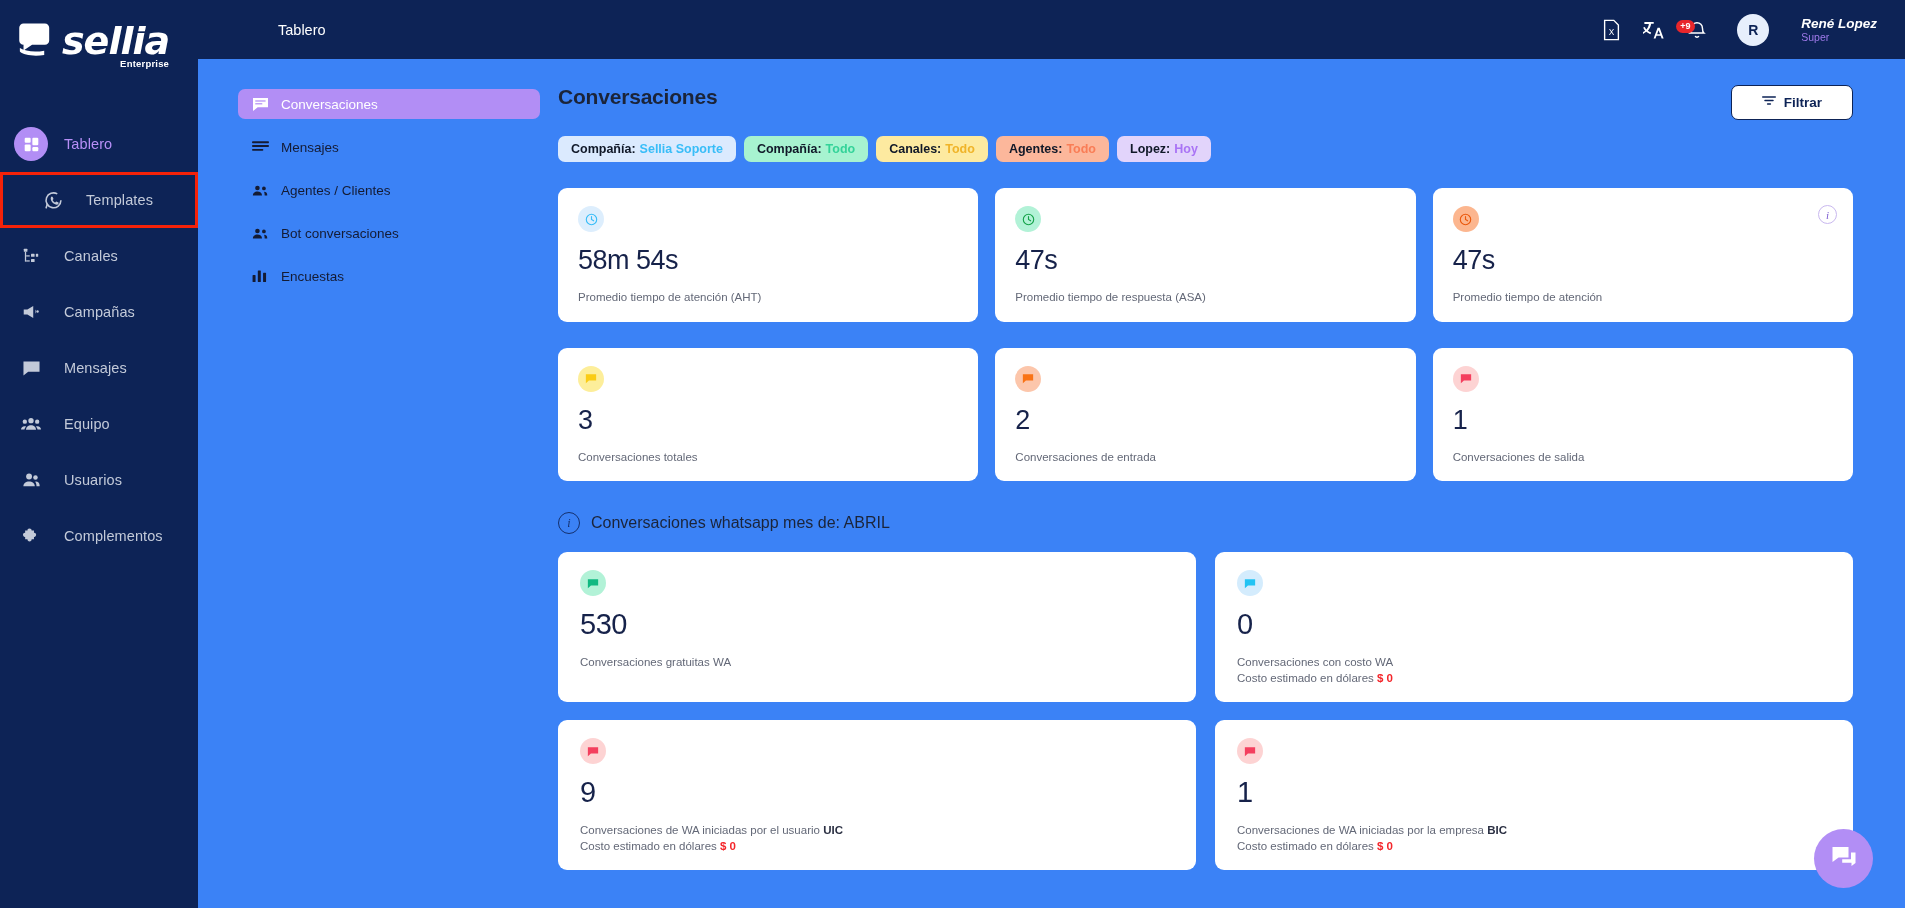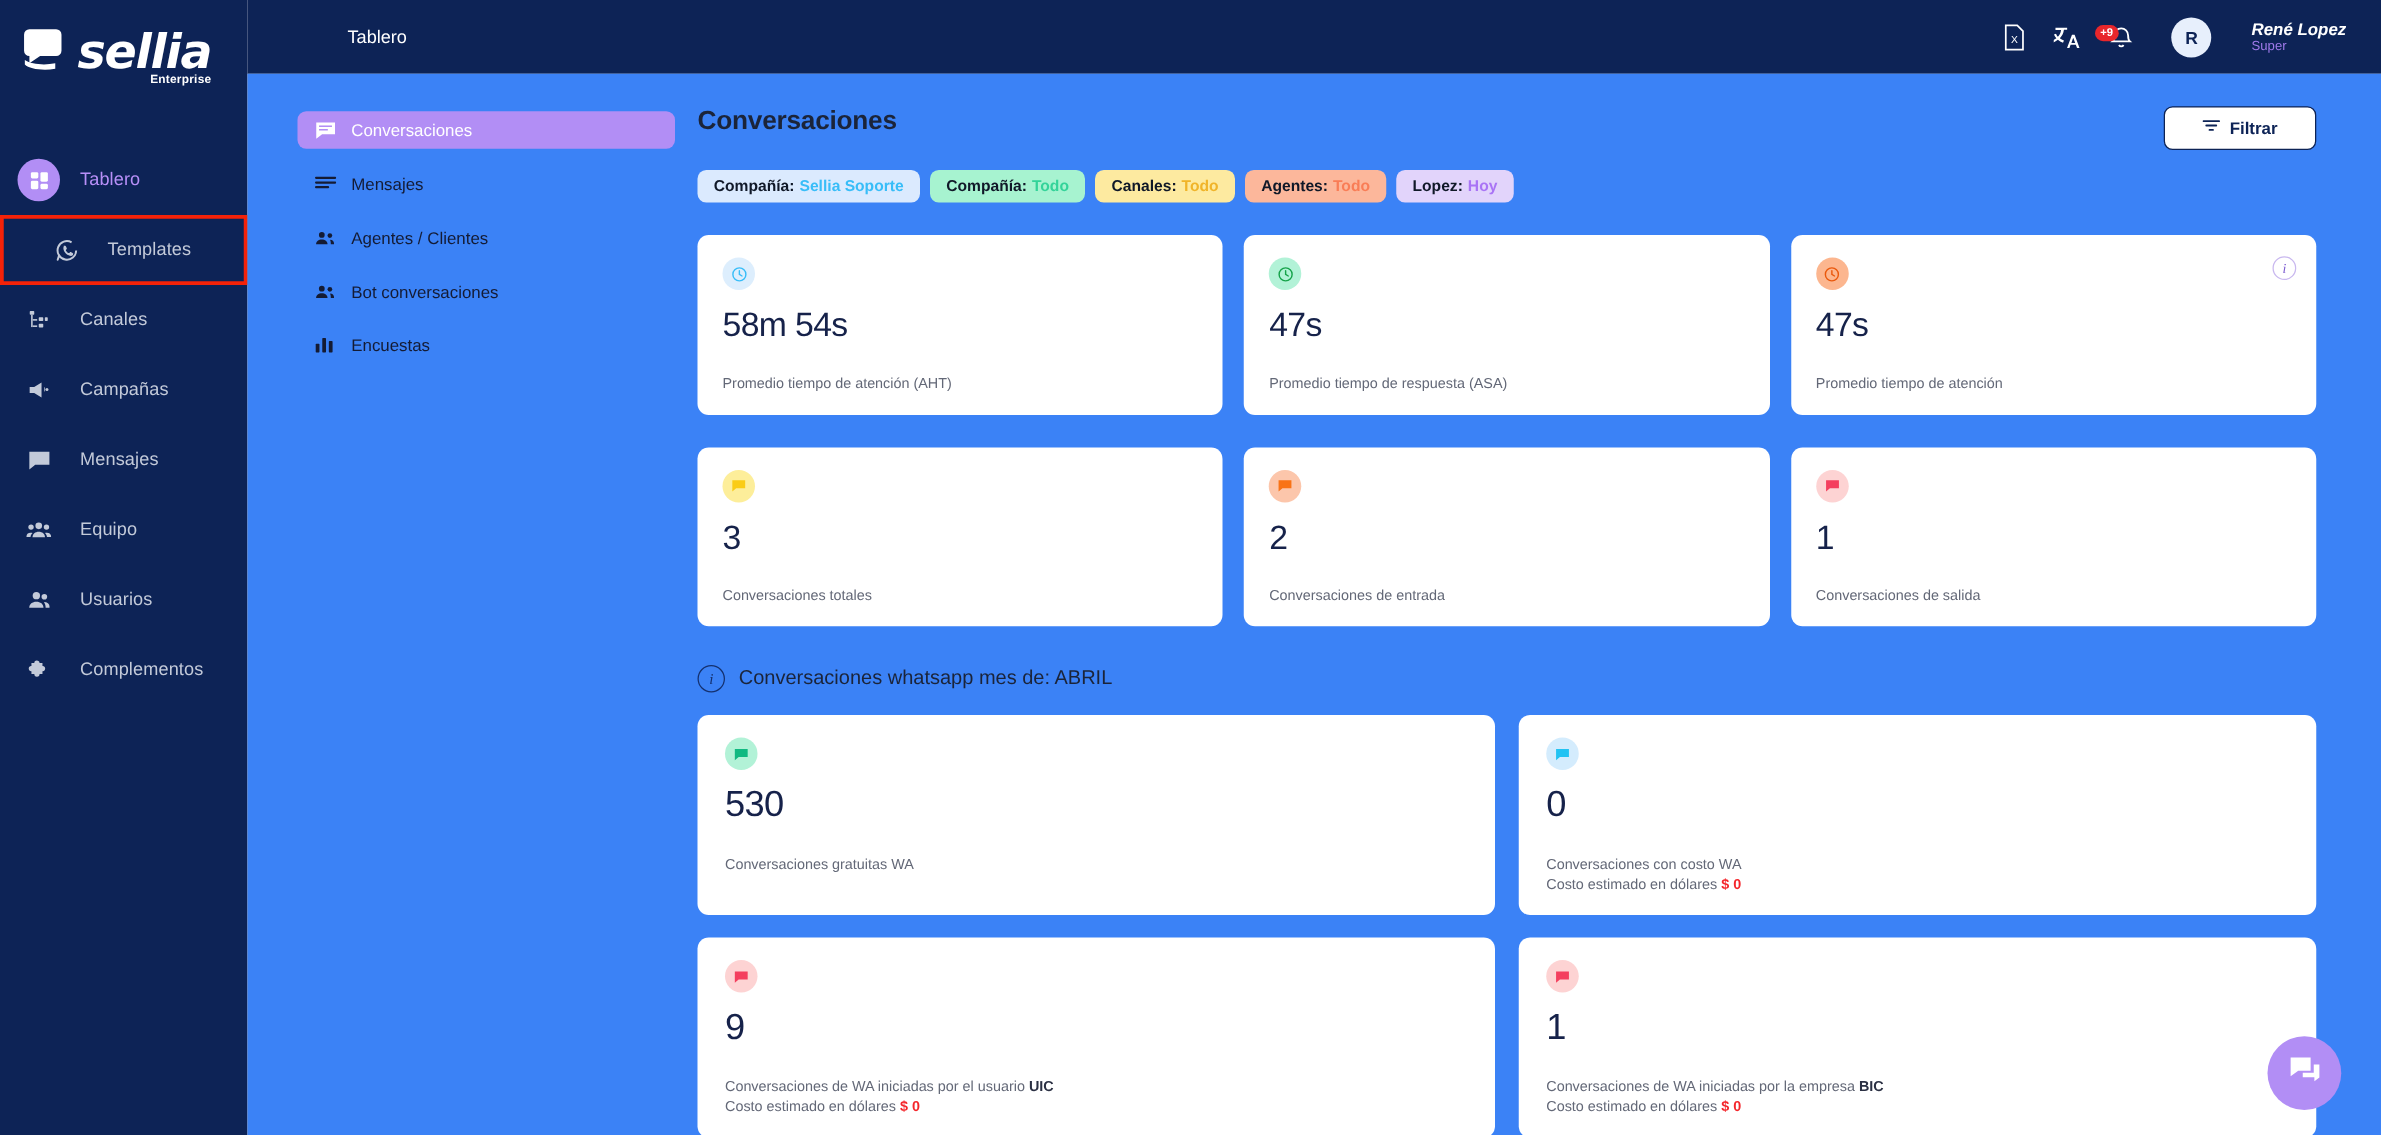--- a/index.html
+++ b/index.html
@@ -139,21 +139,21 @@
   }
   .card-ico {
     width: 26px; height: 26px; border-radius: 50%;
     display: flex; align-items: center; justify-content: center;
   }
   .card-value {
     font-size: 27px; color: #16224a; font-weight: 400;
     margin-top: 13px; letter-spacing: -.5px;
     font-family: "Liberation Sans", sans-serif;
   }
-  .card-caption { font-size: 11.5px; color: #636877; margin-top: 24px; line-height: 1.35; }
+  .card-caption { font-size: 11.5px; color: #636877; margin-top: 14px; line-height: 1.35; }
   .card-caption b { color: #2b3043; font-weight: 700; }
   .cost-red { color: #f4262b; font-weight: 600; }
   .info-corner {
     position: absolute; right: 16px; top: 17px;
     width: 19px; height: 19px; border-radius: 50%;
     border: 1px solid #c9b8ef; color: #7b5ad0;
     font-size: 11px; font-style: italic; font-family: "Liberation Serif", serif;
     display: flex; align-items: center; justify-content: center;
     cursor: pointer;
   }

